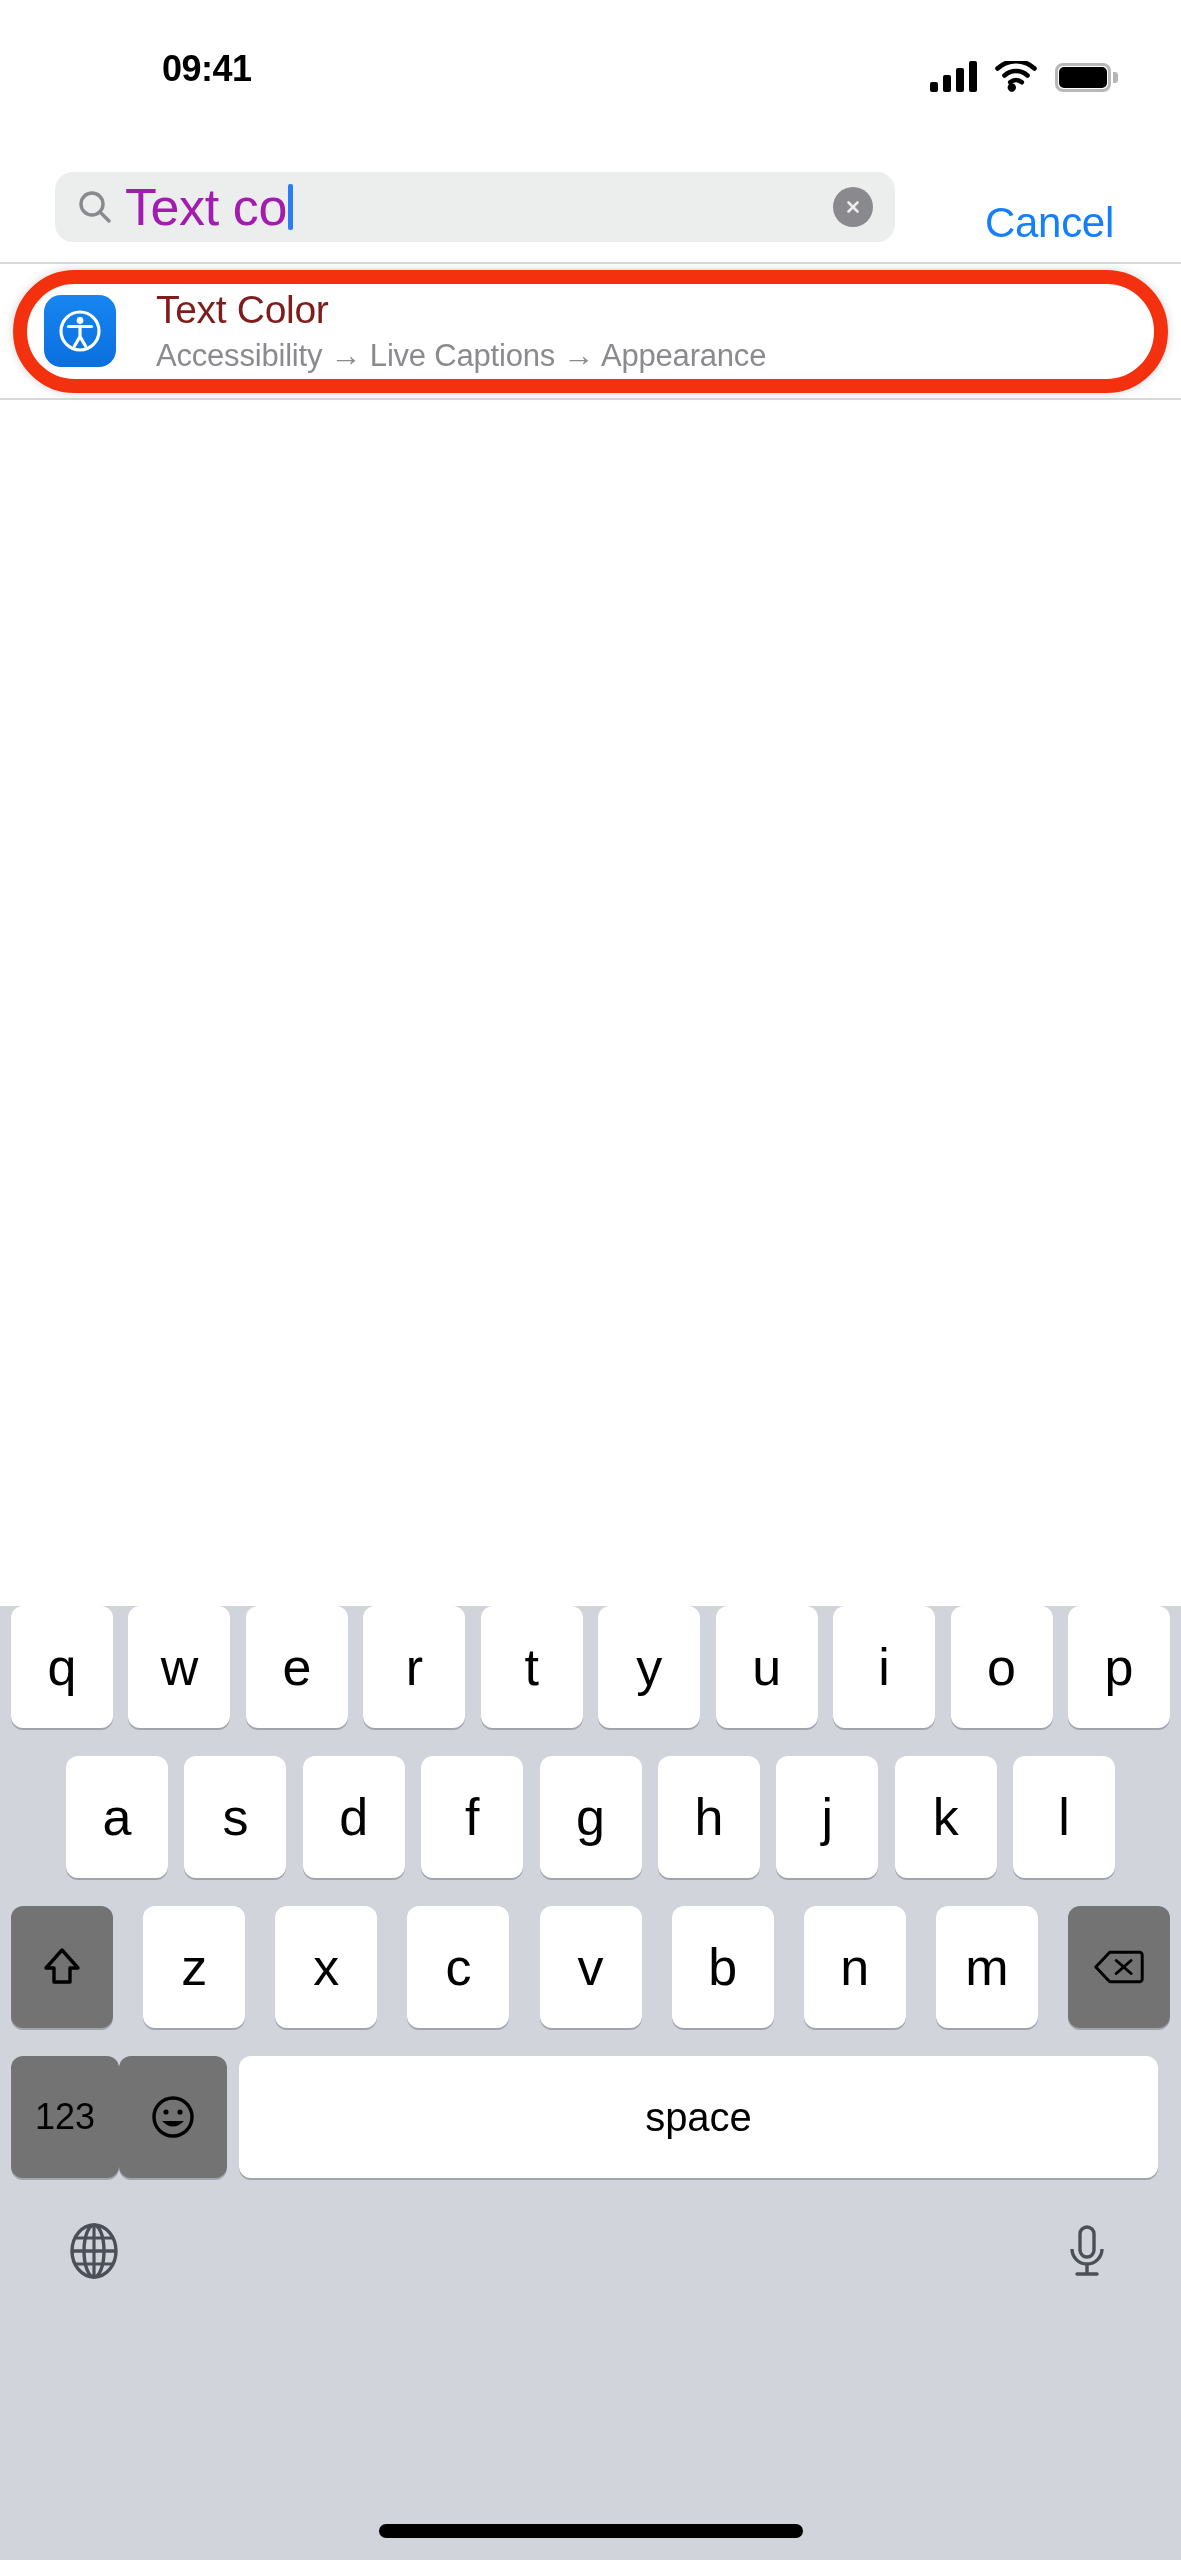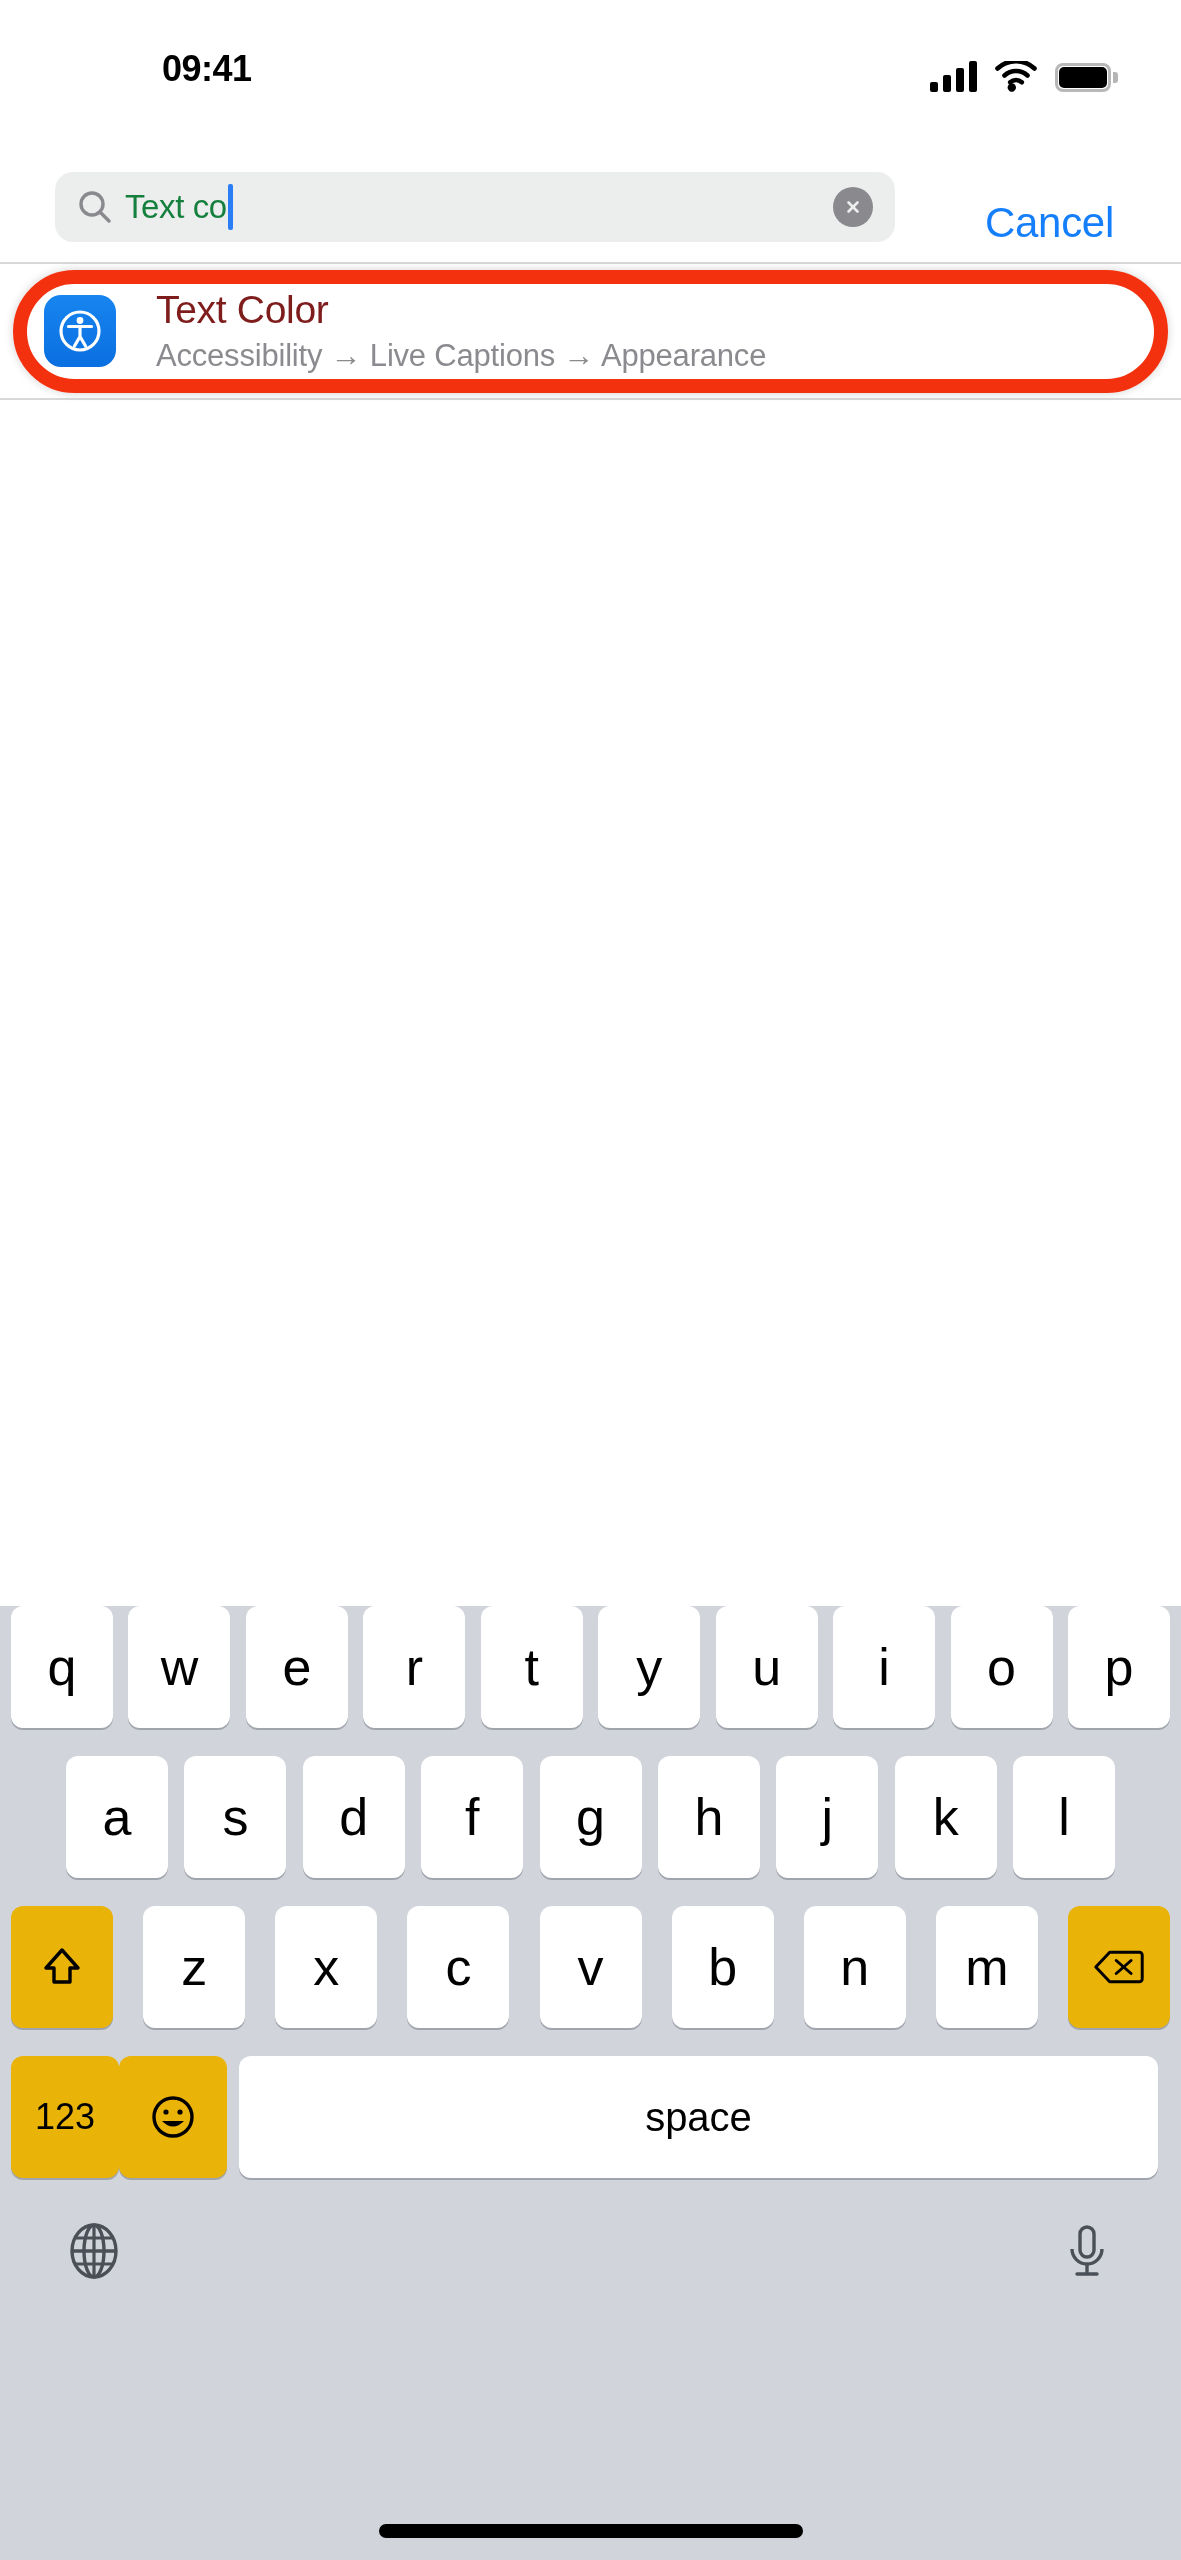--- a/index.html
+++ b/index.html
@@ -51,21 +51,21 @@
   .search-row {
     position: absolute; top: 172px; left: 0; width: 1181px; height: 72px;
   }
   .search-field {
     position: absolute; left: 55px; top: 0; width: 840px; height: 70px;
     background: #eceded; border-radius: 18px;
     display: flex; align-items: center; padding: 0 14px 0 22px;
   }
   .search-icon { width: 36px; height: 36px; flex: 0 0 36px; margin-right: 12px; }
   .search-text {
-    font-size: 33px; color: #15803d; letter-spacing: -0.4px;
+    font-size: 52px; color: #a21caf; letter-spacing: -0.4px;
     line-height: 70px; white-space: nowrap;
   }
   .caret {
     display: inline-block; width: 5px; height: 46px;
     background: #2b7df5; margin-left: 1px; vertical-align: -9px;
     border-radius: 2px;
   }
   .clear-btn {
     position: absolute; right: 22px; top: 15px;
     width: 40px; height: 40px; border-radius: 50%;
@@ -137,21 +137,21 @@
     background: #fff; border-radius: 12px;
     box-shadow: 0 2px 0 rgba(100,105,115,0.45);
     display: flex; align-items: center; justify-content: center;
     font-size: 52px; color: #000; font-weight: 400;
     height: 122px;
   }
   .krow.r1 .key { width: 102px; }
   .krow.r2 .key { width: 102px; }
   .krow.r3 .key { width: 102px; }
   .key.dark {
-    background: #eab308; box-shadow: 0 2px 0 rgba(100,105,115,0.45);
+    background: #737373; box-shadow: 0 2px 0 rgba(100,105,115,0.45);
   }
   .key.shift { width: 140px; }
   .key.delete { width: 140px; }
   .key.num { width: 108px; font-size: 36px; }
   .key.emoji { width: 108px; }
   .key.space { flex: 1 1 auto; margin: 0 12px; font-size: 40px; }
   .key.search {
     width: 240px; background: #0a7cff; color: #fff; font-size: 40px;
     box-shadow: 0 2px 0 rgba(60,90,140,0.45);
   }

